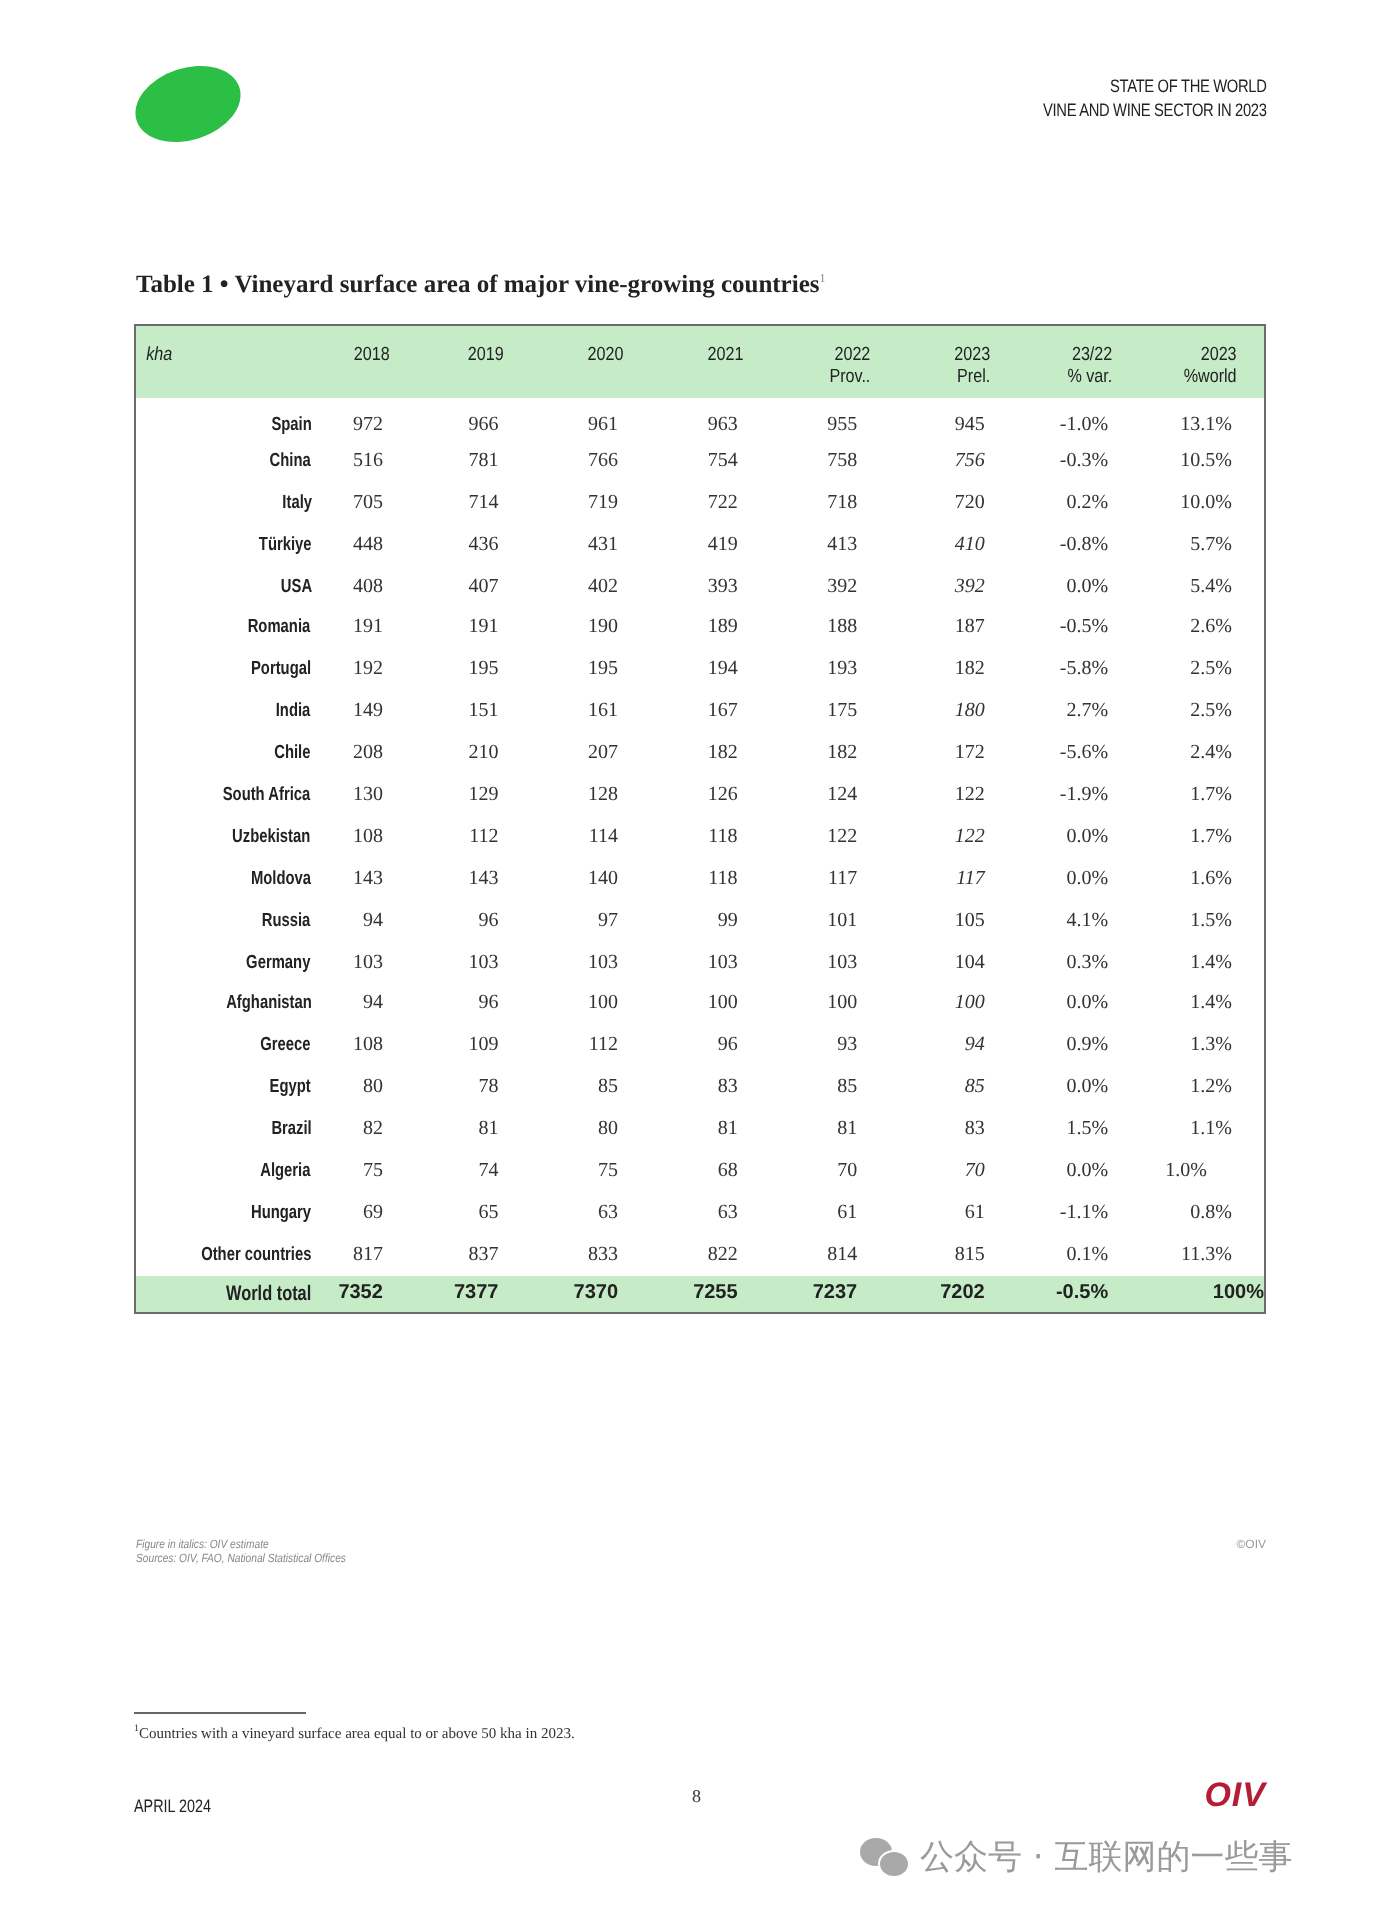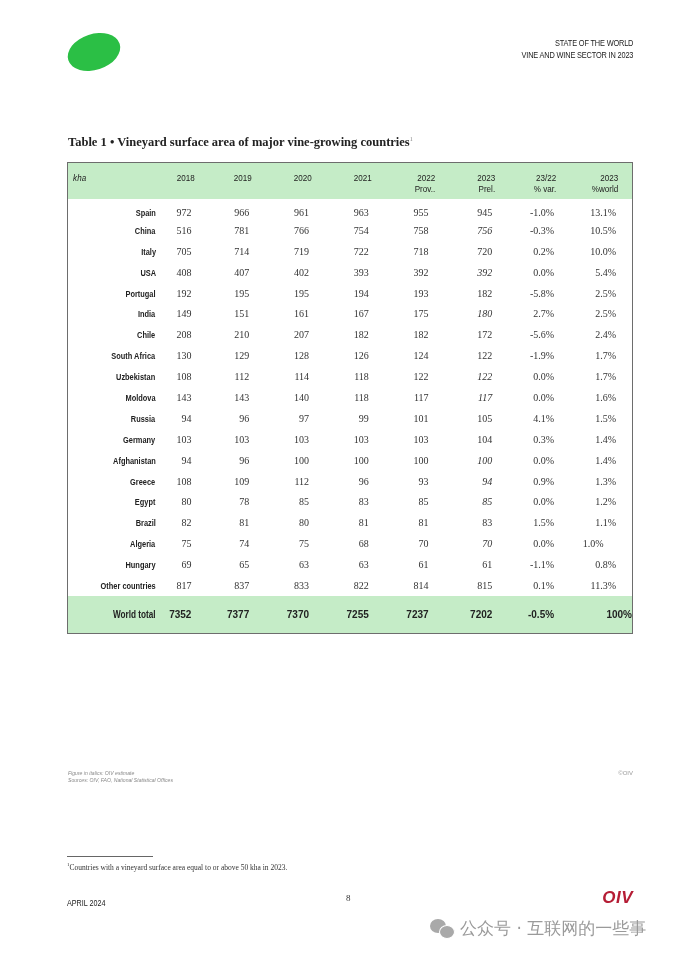--- a/index.html
+++ b/index.html
@@ -16,21 +16,21 @@
   table { width: 100%; border-collapse: collapse; }
   thead tr { background: #c5ecc7; height: 36px; }
   thead th { font-family: "Liberation Sans", sans-serif; font-weight: normal; font-size: 9.5px; line-height: 11px; vertical-align: top; padding-top: 9px; text-align: right; color: #222; transform: scaleX(0.85); transform-origin: right top; }
   thead th.unit { text-align: left; font-style: italic; padding-left: 6px; transform-origin: left top; }
   tbody tr { height: 20.9px; }
   td { font-size: 10px; text-align: right; color: #333; padding: 0; vertical-align: middle; }
   td.country { font-family: "Liberation Sans", sans-serif; font-weight: bold; font-size: 9.5px; color: #222; padding-right: 0; }
   td.country span { display: inline-block; transform: scaleX(0.78); transform-origin: right center; }
   td.italic { font-style: italic; }
   tbody tr:first-child td { padding-top: 6px; }
-  tr.total { background: #c5ecc7; height: 37px; }
+  tr.total { background: #c5ecc7; height: 18px; }
   tr.total td { font-family: "Liberation Sans", sans-serif; font-weight: bold; font-size: 10px; color: #222; }
   tr.total td.country span { font-size: 10.5px; }
 
   .notes { position: absolute; left: 68px; top: 770px; font-family: "Liberation Sans", sans-serif; font-style: italic; font-size: 6px; line-height: 7px; color: #888; transform: scaleX(0.85); transform-origin: left top; }
   .copyright { position: absolute; right: 67px; top: 770px; font-family: "Liberation Sans", sans-serif; font-size: 6px; color: #999; }
 
   .fn-rule { position: absolute; left: 67px; top: 856px; width: 86px; height: 1px; background: #666; }
   .footnote { position: absolute; left: 67px; top: 862px; font-family: "Liberation Serif", serif; font-size: 7.5px; color: #333; }
   .footnote sup { font-size: 5px; }
 
@@ -131,29 +131,51 @@
           <td style="padding-right: 20px;">705</td>
           <td style="padding-right: 20px;">714</td>
           <td style="padding-right: 20px;">719</td>
           <td style="padding-right: 20px;">722</td>
           <td style="padding-right: 20px;">718</td>
           <td style="padding-right: 16px;">720</td>
           <td style="padding-right: 16px;">0.2%</td>
           <td style="padding-right: 16px;">10.0%</td>
         </tr>
         <tr>
+          <td class="country"><span>Türkiye</span></td>
+          <td style="padding-right: 20px;">448</td>
+          <td style="padding-right: 20px;">436</td>
+          <td style="padding-right: 20px;">431</td>
+          <td style="padding-right: 20px;">419</td>
+          <td style="padding-right: 20px;">413</td>
+          <td class="italic" style="padding-right: 16px;">410</td>
+          <td style="padding-right: 16px;">-0.8%</td>
+          <td style="padding-right: 16px;">5.7%</td>
+        </tr>
+        <tr>
           <td class="country"><span>USA</span></td>
           <td style="padding-right: 20px;">408</td>
           <td style="padding-right: 20px;">407</td>
           <td style="padding-right: 20px;">402</td>
           <td style="padding-right: 20px;">393</td>
           <td style="padding-right: 20px;">392</td>
           <td class="italic" style="padding-right: 16px;">392</td>
           <td style="padding-right: 16px;">0.0%</td>
           <td style="padding-right: 16px;">5.4%</td>
+        </tr>
+        <tr>
+          <td class="country"><span>Romania</span></td>
+          <td style="padding-right: 20px;">191</td>
+          <td style="padding-right: 20px;">191</td>
+          <td style="padding-right: 20px;">190</td>
+          <td style="padding-right: 20px;">189</td>
+          <td style="padding-right: 20px;">188</td>
+          <td style="padding-right: 16px;">187</td>
+          <td style="padding-right: 16px;">-0.5%</td>
+          <td style="padding-right: 16px;">2.6%</td>
         </tr>
         <tr>
           <td class="country"><span>Portugal</span></td>
           <td style="padding-right: 20px;">192</td>
           <td style="padding-right: 20px;">195</td>
           <td style="padding-right: 20px;">195</td>
           <td style="padding-right: 20px;">194</td>
           <td style="padding-right: 20px;">193</td>
           <td style="padding-right: 16px;">182</td>
           <td style="padding-right: 16px;">-5.8%</td>

